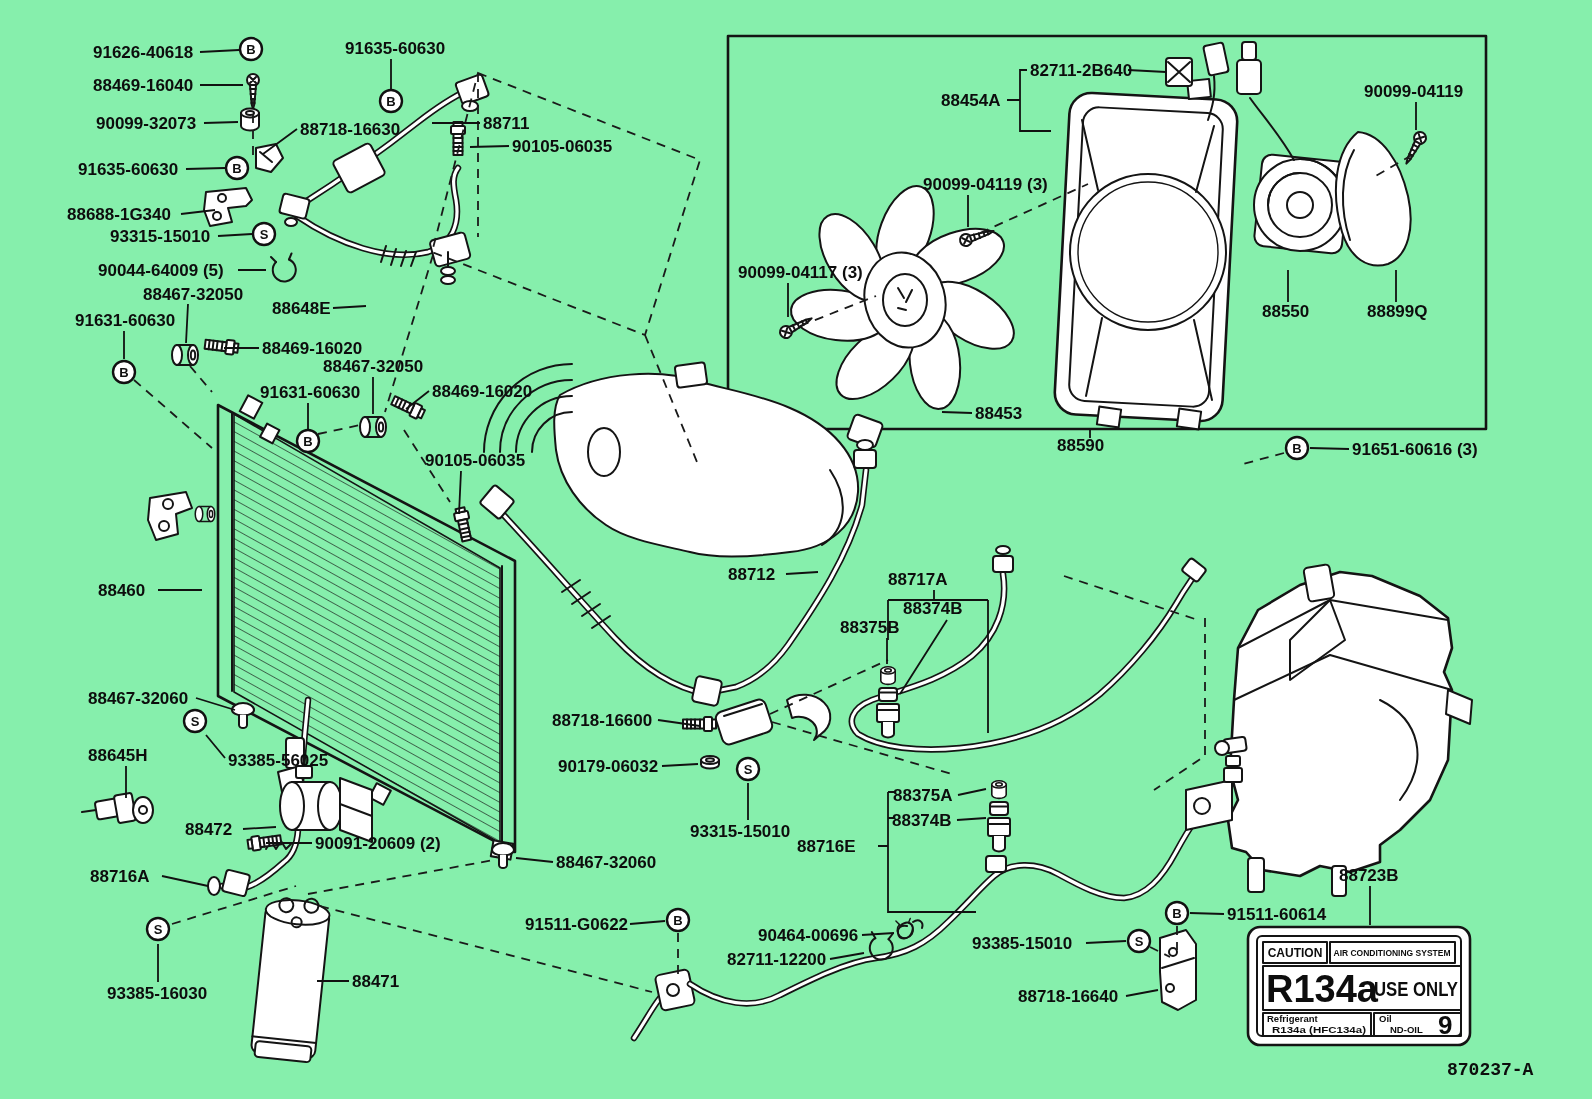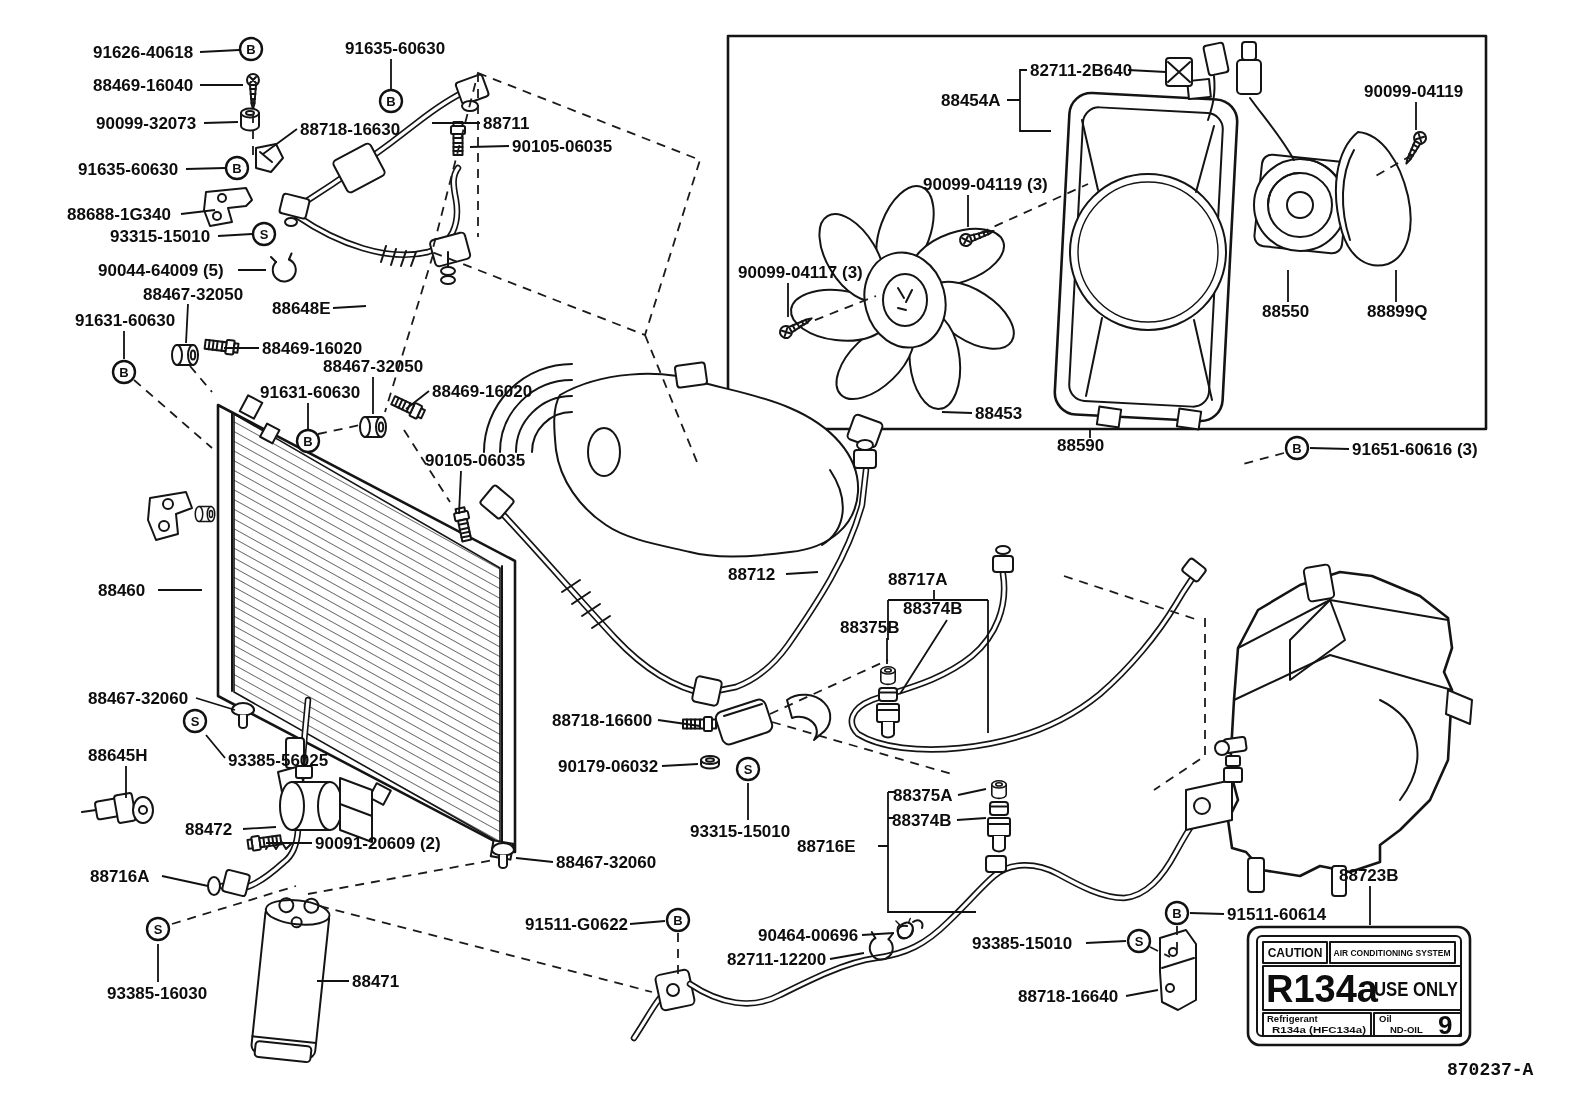--- a/index.html
+++ b/index.html
@@ -1,16 +1,16 @@
 <!DOCTYPE html>
 <html><head>
 <meta charset="utf-8">
 <style>
   html,body{margin:0;padding:0;background:#e8e8e8;}
-  .stage{width:1592px;height:1099px;background:#ffffff;position:relative;font-family:"Liberation Sans",sans-serif;}
+  .stage{width:1592px;height:1099px;background:#86efac;position:relative;font-family:"Liberation Sans",sans-serif;}
   svg{display:block;}
   .art{fill:none;stroke:#141414;stroke-width:2;stroke-linejoin:round;stroke-linecap:round;}
   .thin{stroke-width:1.4;}
   .thick{stroke-width:2.6;}
   .wf{fill:#ffffff;}
   .po{fill:none;stroke:#141414;stroke-width:6.5;stroke-linejoin:round;stroke-linecap:round;}
   .pi{fill:none;stroke:#ffffff;stroke-width:3.2;stroke-linejoin:round;stroke-linecap:round;}
   .dash{fill:none;stroke:#1a1a1a;stroke-width:1.8;stroke-dasharray:9 7;}
   .leader{fill:none;stroke:#111;stroke-width:1.8;}
   .lbl{font:bold 17px "Liberation Sans",sans-serif;fill:#0d0d0d;}

